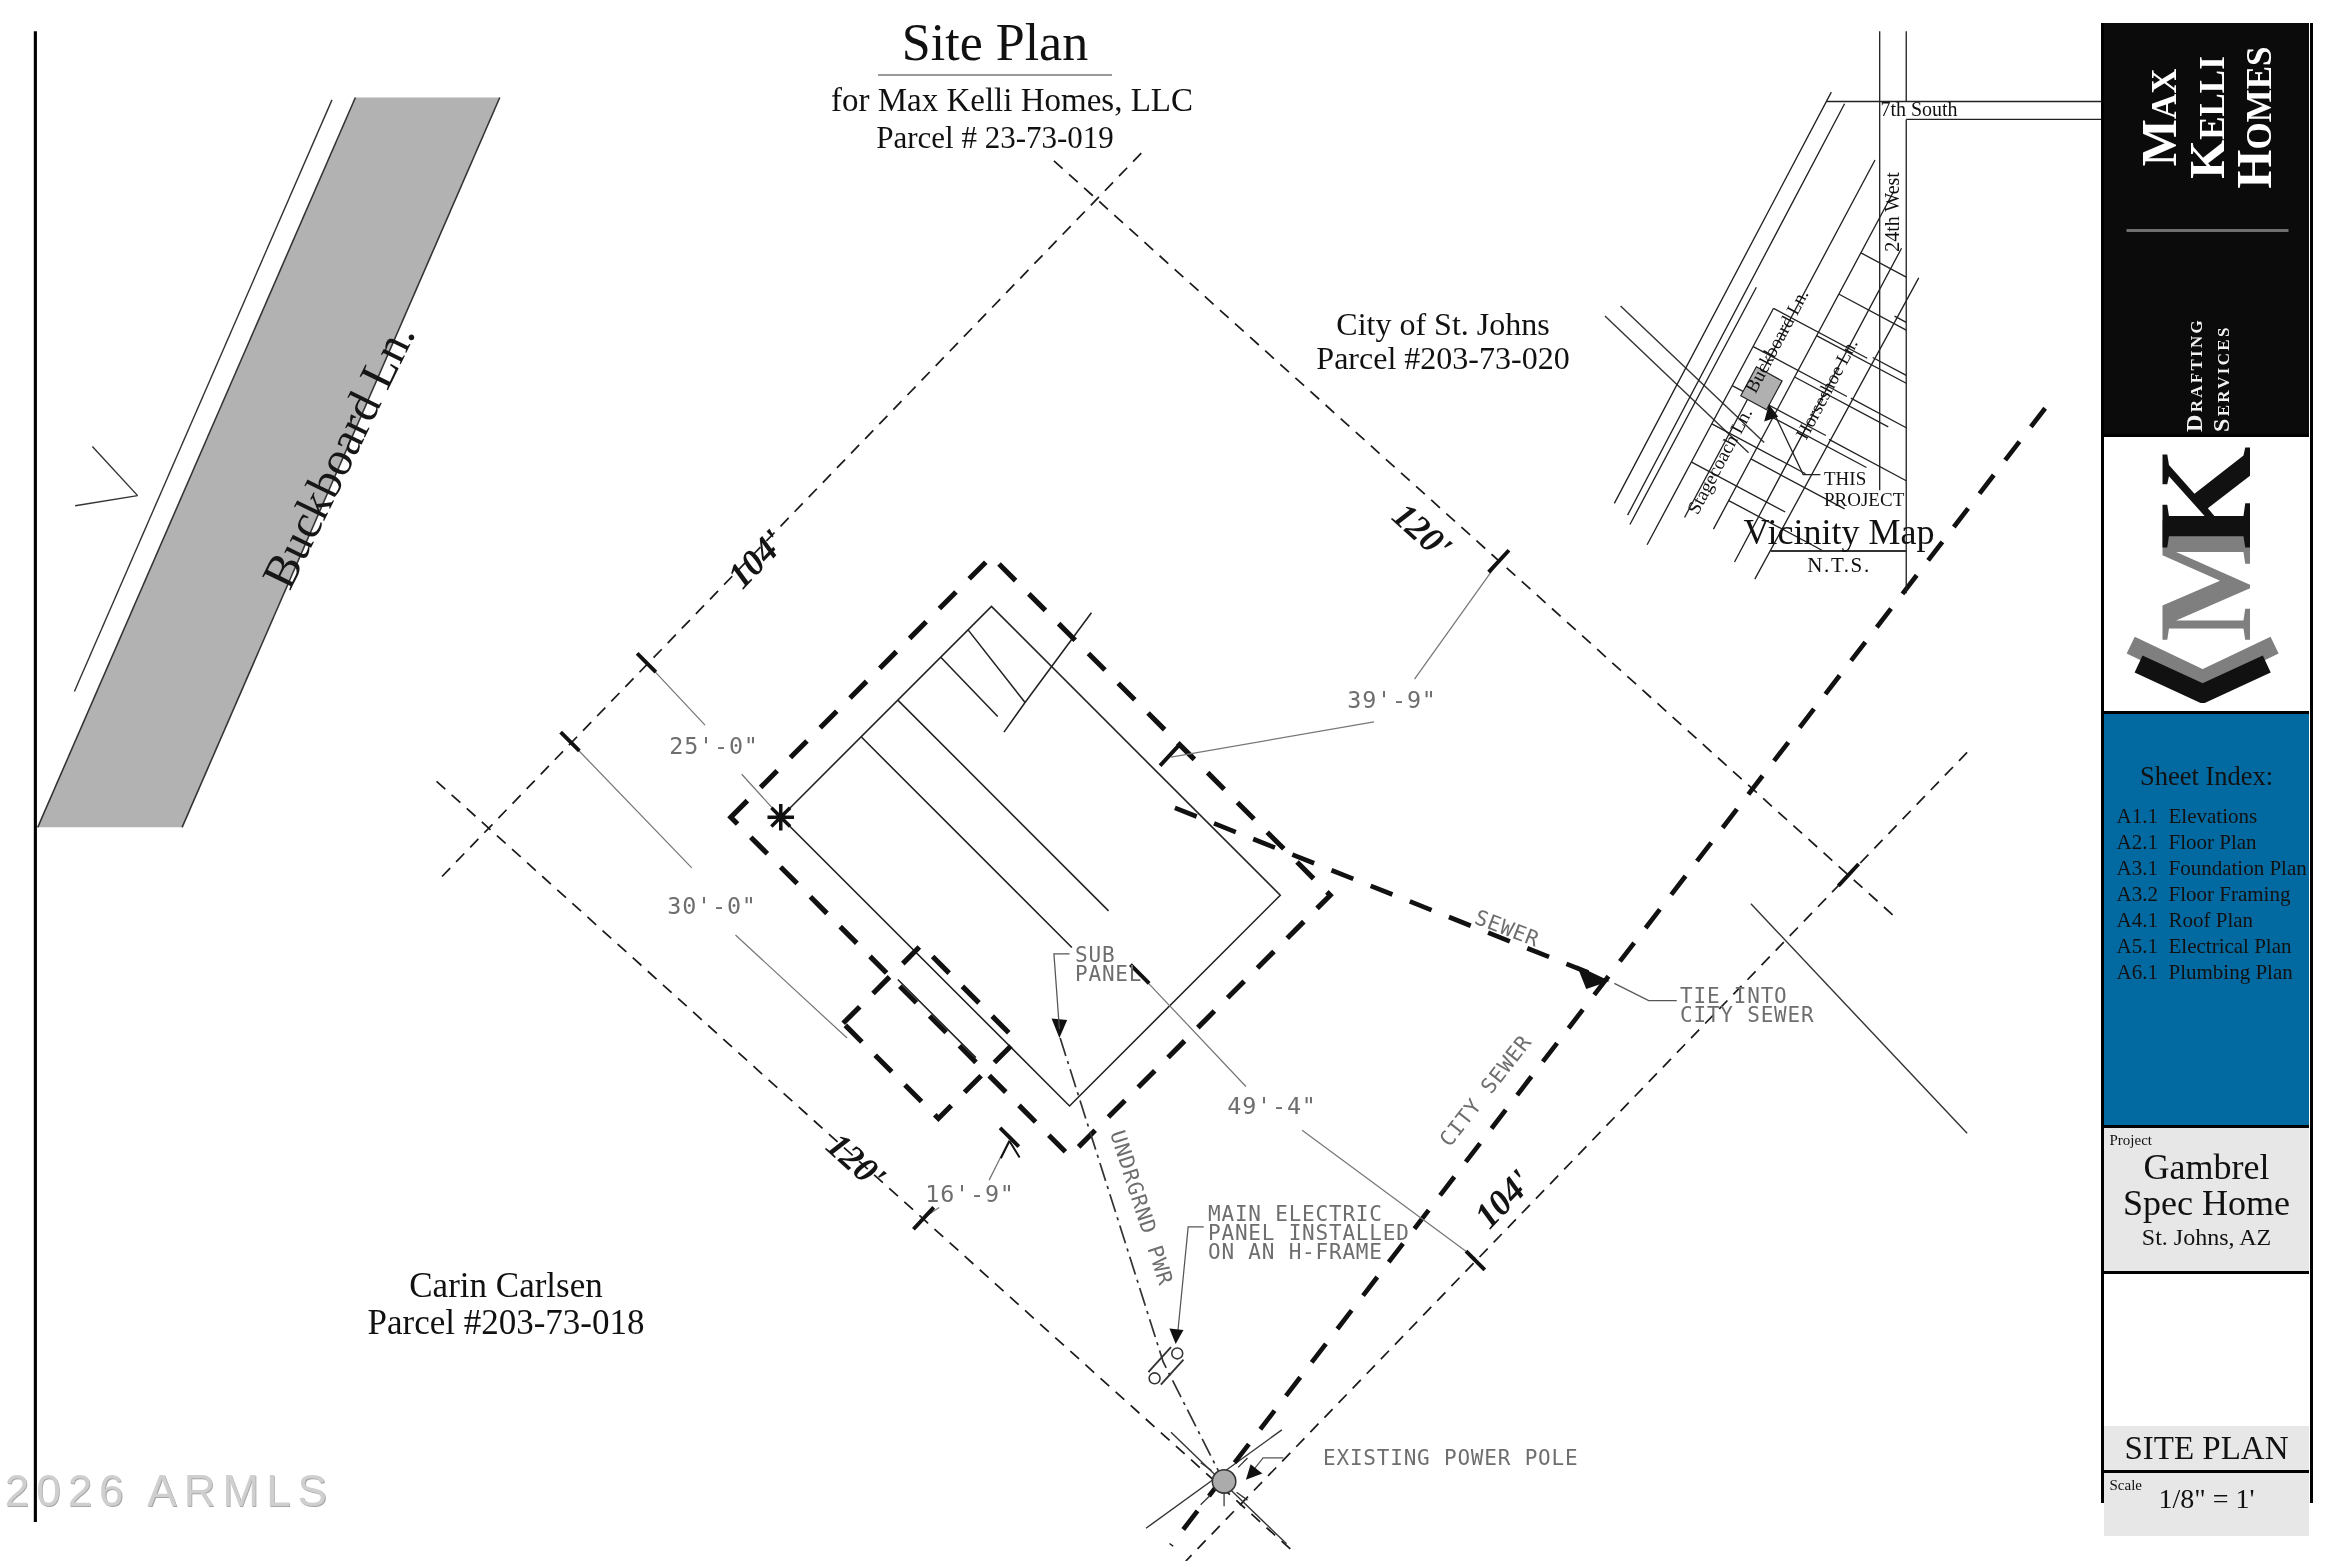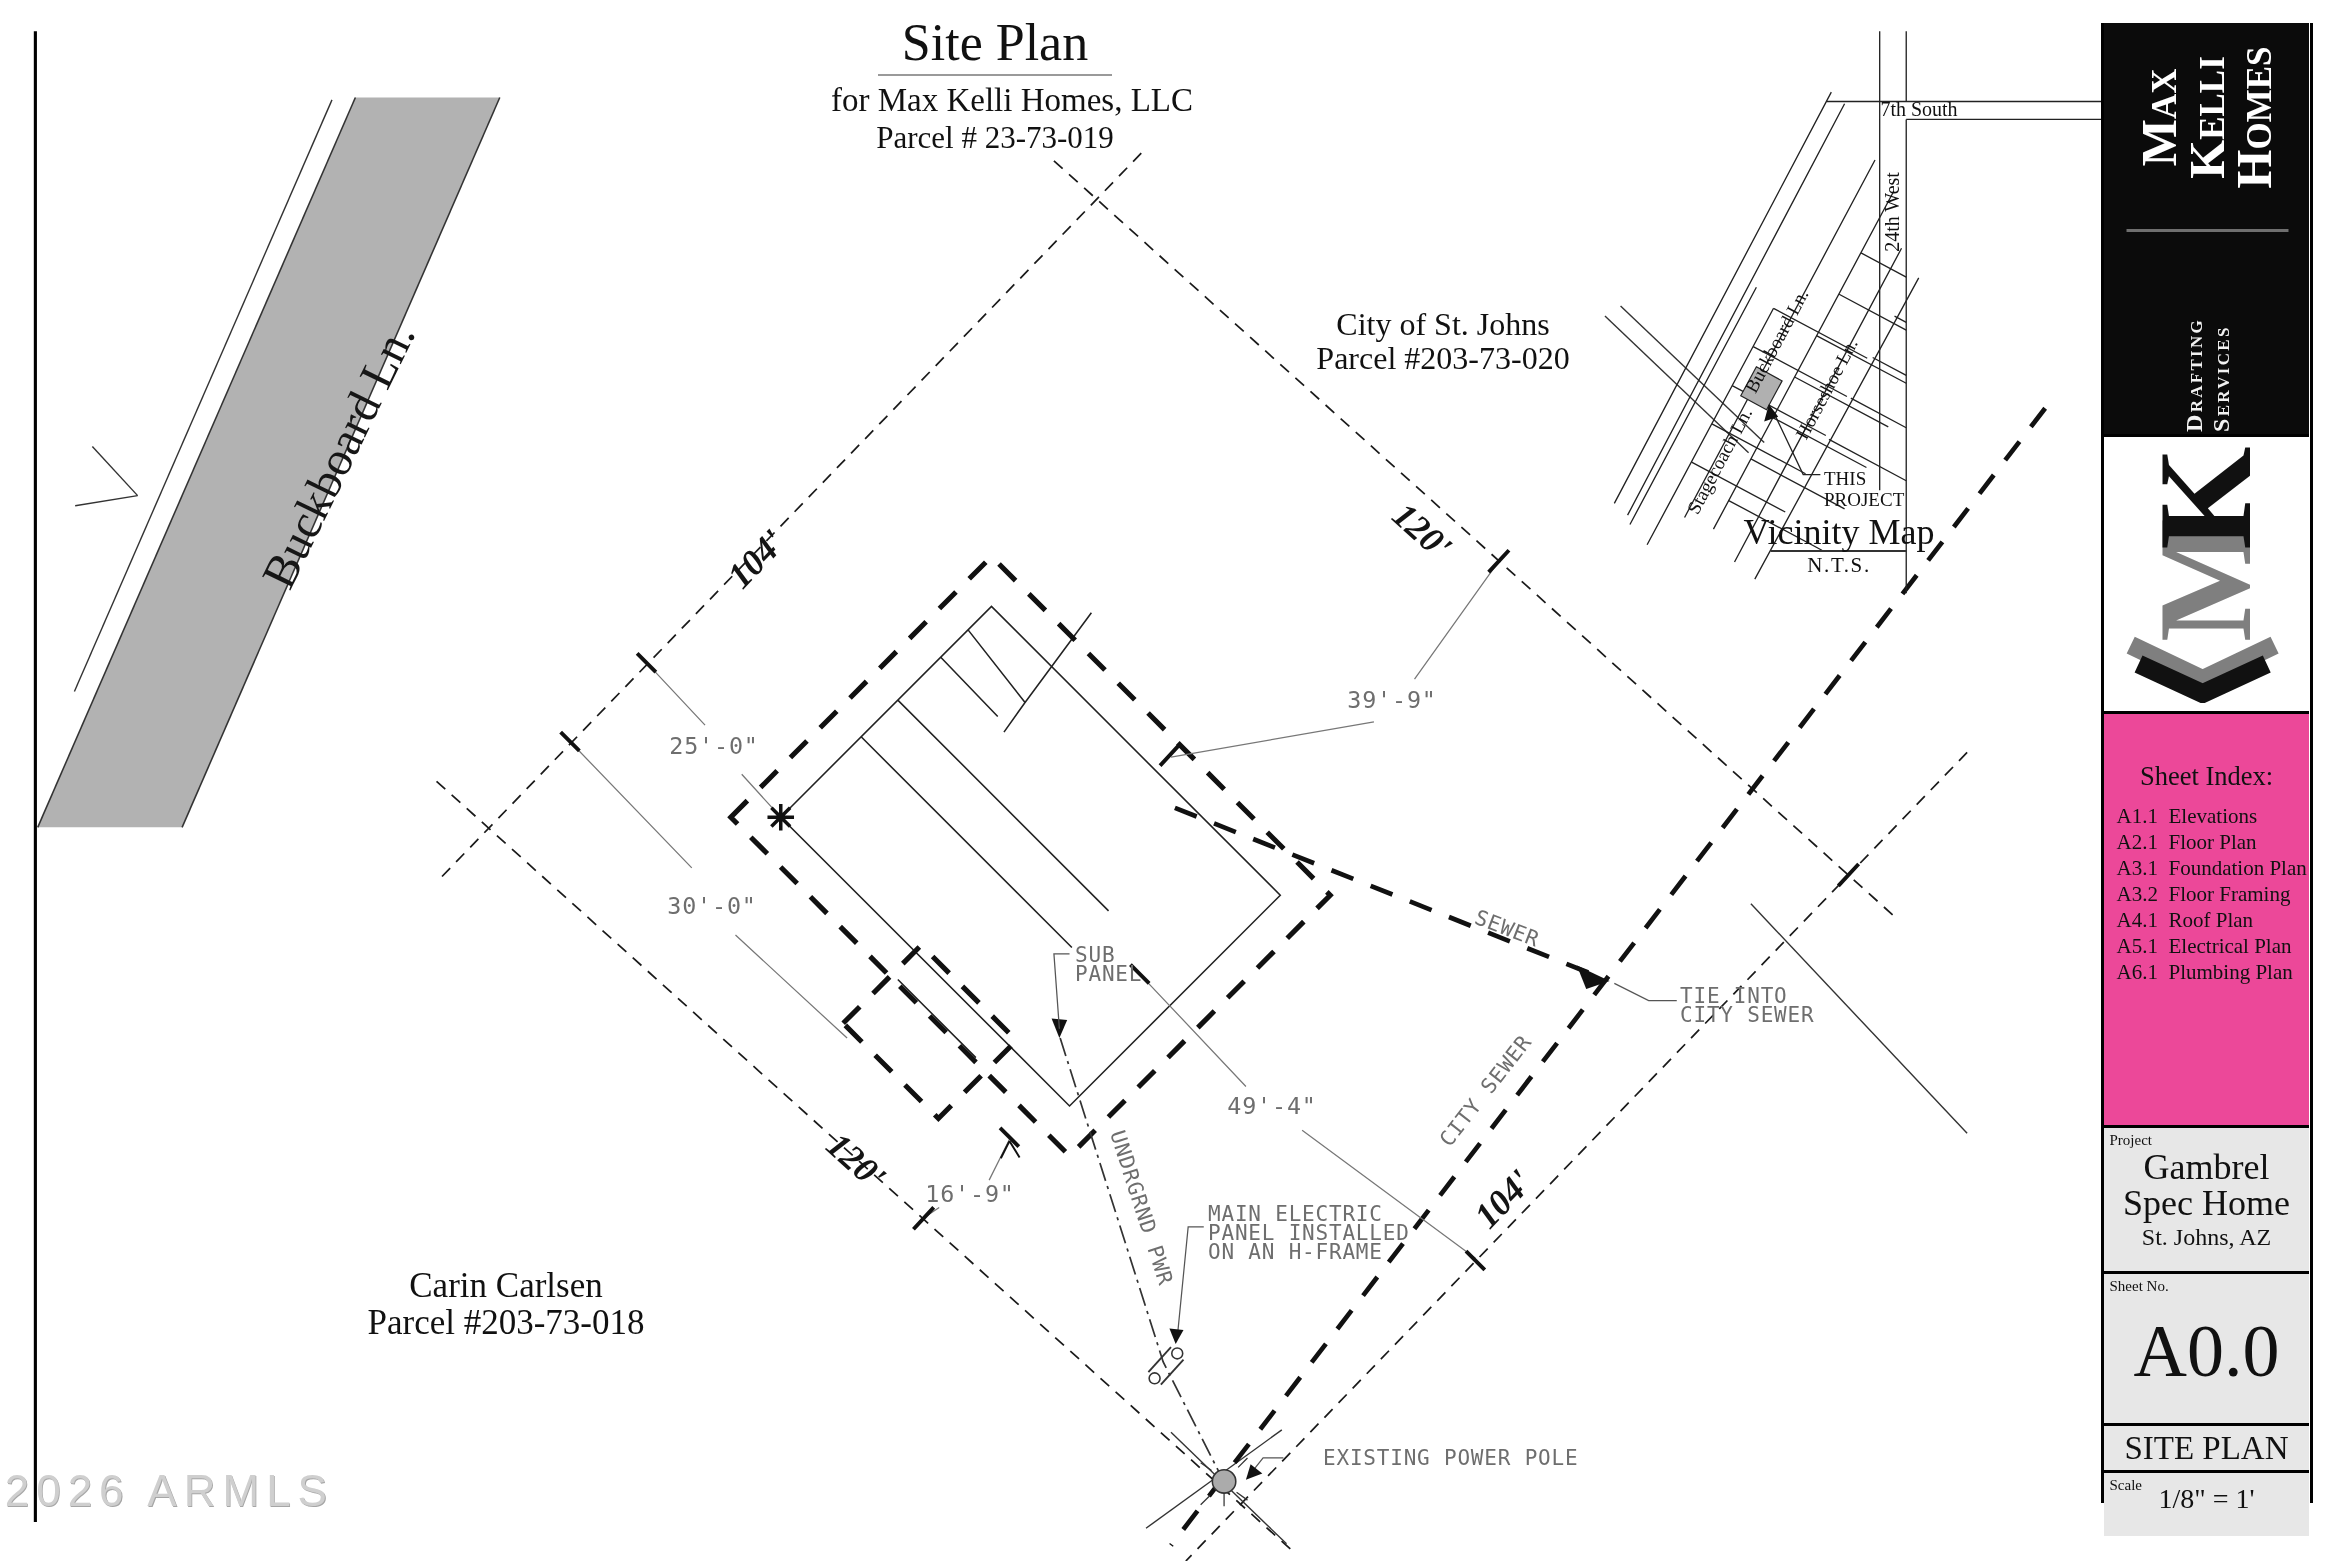--- a/index.html
+++ b/index.html
@@ -30,21 +30,21 @@
           border-left:3.1px solid #000;border-right:3.1px solid #000;}
   .tb-seg{position:absolute;left:0;width:205px;box-sizing:border-box;}
   .brandbox{top:0;height:411px;background:#0b0b0b;}
   .brand-rot{position:absolute;left:50%;top:50%;width:406px;height:203px;
              transform:translate(-50%,-50%) rotate(-90deg);display:flex;align-items:center;justify-content:center;gap:20px;}
   .brand-sub{color:#f2f2f2;font-variant:small-caps;font-weight:bold;font-size:24px;letter-spacing:2.3px;}
   .brand-div{width:3.9px;height:162px;background:#6f6f6f;}
   .brand-main{color:#fff;font-variant:small-caps;font-weight:bold;font-size:50px;line-height:0.95;text-align:center;}
   .mkbox{top:411px;height:280px;background:#fff;border-top:3.1px solid #000;border-bottom:3.1px solid #000;}
   .mk-rot{position:absolute;left:50%;top:50%;transform:translate(-50%,-50%) rotate(-90deg);}
-  .idxbox{top:691px;height:414px;background:#ec4899;border-bottom:3.9px solid #000;}
+  .idxbox{top:691px;height:414px;background:#0369a1;border-bottom:3.9px solid #000;}
   .idx-title{font-size:26.5px;text-align:center;margin-top:47px;}
   .idx-list{margin:11px 0 0 12.5px;font-size:21px;line-height:26px;}
   .idx-row{display:flex;}
   .idx-code{width:52px;}
   .projbox{top:1105px;height:146px;background:#e7e7e7;border-bottom:3.9px solid #000;}
   .small-lab{font-size:15px;margin:3.9px 0 0 5.5px;}
   .proj-name{font-size:36px;line-height:1.0;text-align:center;}
   .proj-loc{font-size:24px;text-align:center;margin-top:3.1px;}
   .shnobox{top:1251px;height:152px;background:#e7e7e7;border-bottom:3.9px solid #000;}
   .shno-val{font-size:74px;text-align:center;margin-top:14px;}
@@ -279,24 +279,20 @@
 
     <div class="tb-seg projbox">
       <div class="small-lab">Project</div>
       <div class="proj-name">
         <div>Gambrel</div>
         <div>Spec Home</div>
       </div>
       <div class="proj-loc">St. Johns, AZ</div>
     </div>
 
-    <div class="tb-seg shnobox">
-      <div class="small-lab">Sheet No.</div>
-      <div class="shno-val">A0.0</div>
-    </div>
 
     <div class="tb-seg sptbox">
       <div class="spt">SITE PLAN</div>
     </div>
 
     <div class="tb-seg sclbox">
       <div class="small-lab">Scale</div>
       <div class="scl-val">1/8" = 1'</div>
     </div>
   </div>

